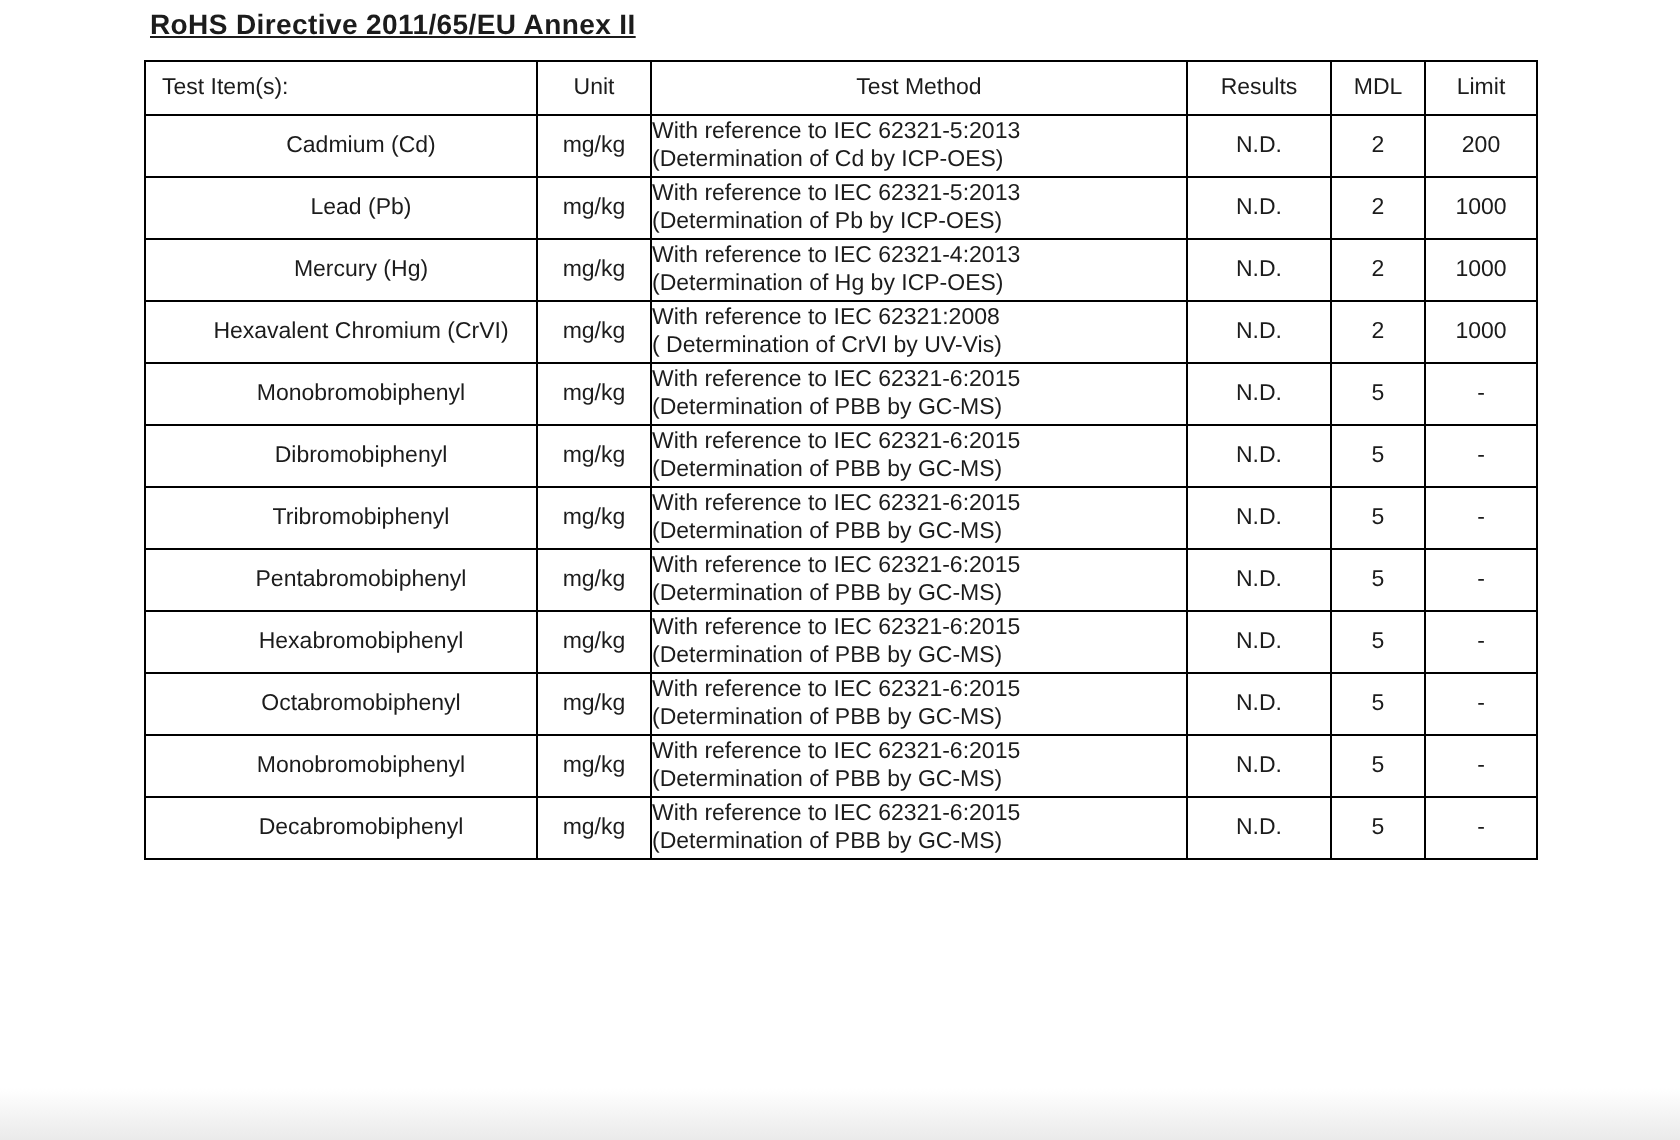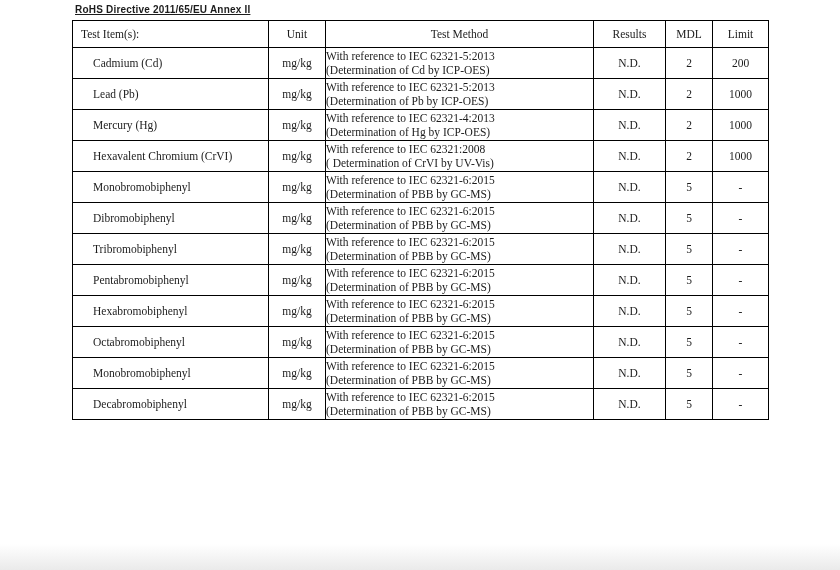--- a/index.html
+++ b/index.html
@@ -12,34 +12,33 @@
     background: #ffffff;
     font-family: "Liberation Sans", sans-serif;
     color: #1c1c1c;
     position: relative;
     overflow: hidden;
   }
   .doc-title {
     position: absolute;
     left: 75px;
     top: 4px;
-    font-size: 10px;
+    font-size: 14px;
     font-weight: bold;
     text-decoration: underline;
     letter-spacing: 0.2px;
     white-space: nowrap;
   }
   table.results-table {
     position: absolute;
     left: 72px;
-    top: 20px;
+    top: 30px;
     width: 696px;
     border-collapse: collapse;
     table-layout: fixed;
-    font-family: Liberation Serif, serif;
   }
   .results-table th,
   .results-table td {
     border: 1.4px solid #000000;
     font-size: 11.5px;
     font-weight: normal;
     text-align: center;
     vertical-align: middle;
     padding: 0;
     overflow: hidden;
@@ -49,21 +48,21 @@
     height: 26px;
   }
   .results-table thead th.col-item {
     text-align: left;
     padding-left: 8px;
   }
   .results-table tbody td {
     height: 30px;
   }
   .results-table tbody td.col-item {
-    text-align: left;
+    text-align: center;
     padding-left: 20px;
   }
   .results-table tbody td.col-item.bold {
     font-weight: bold;
   }
   .method-line {
     line-height: 14px;
     text-align: left;
   }
   .bottom-fade {

